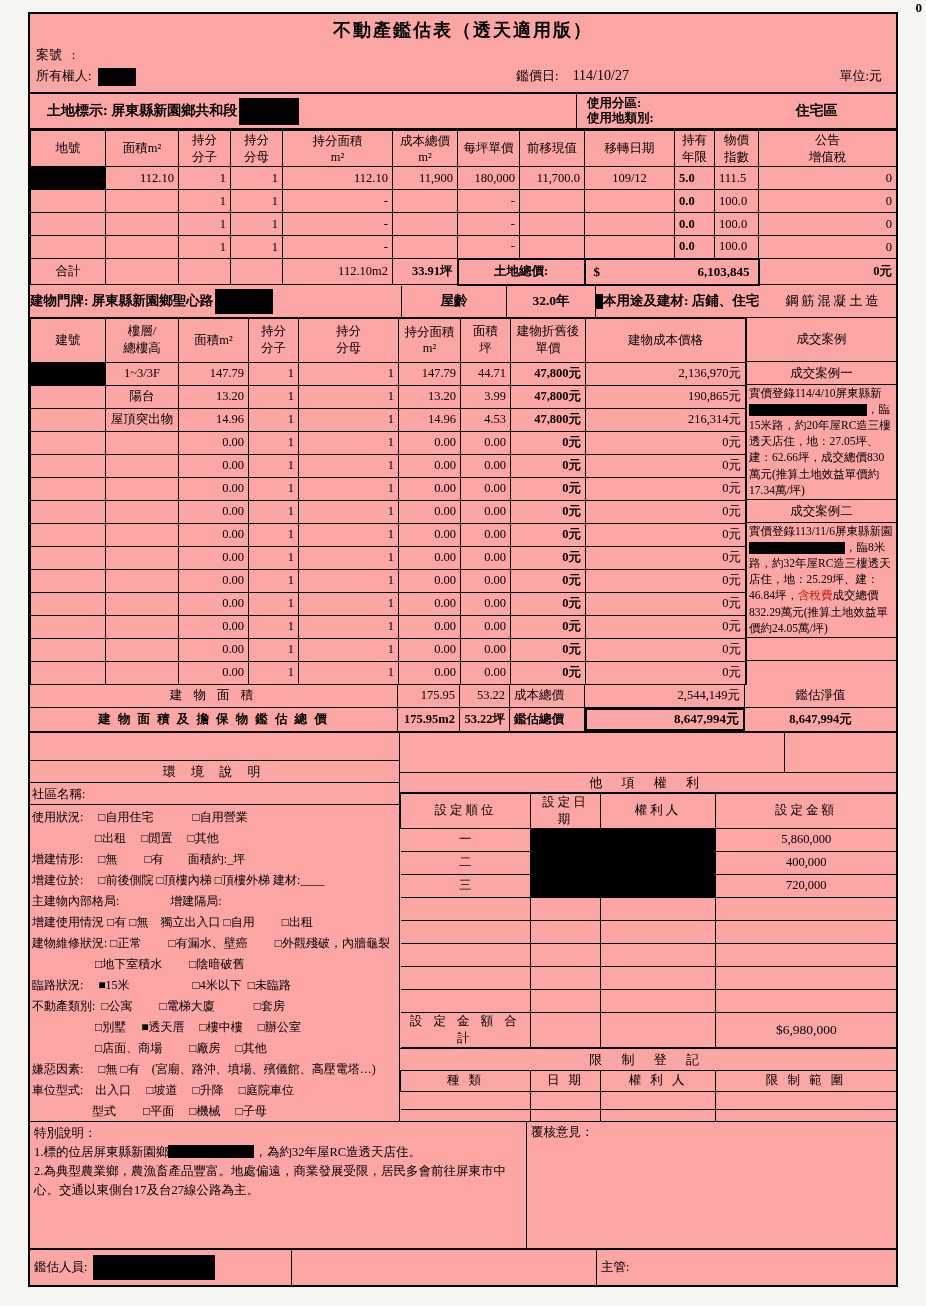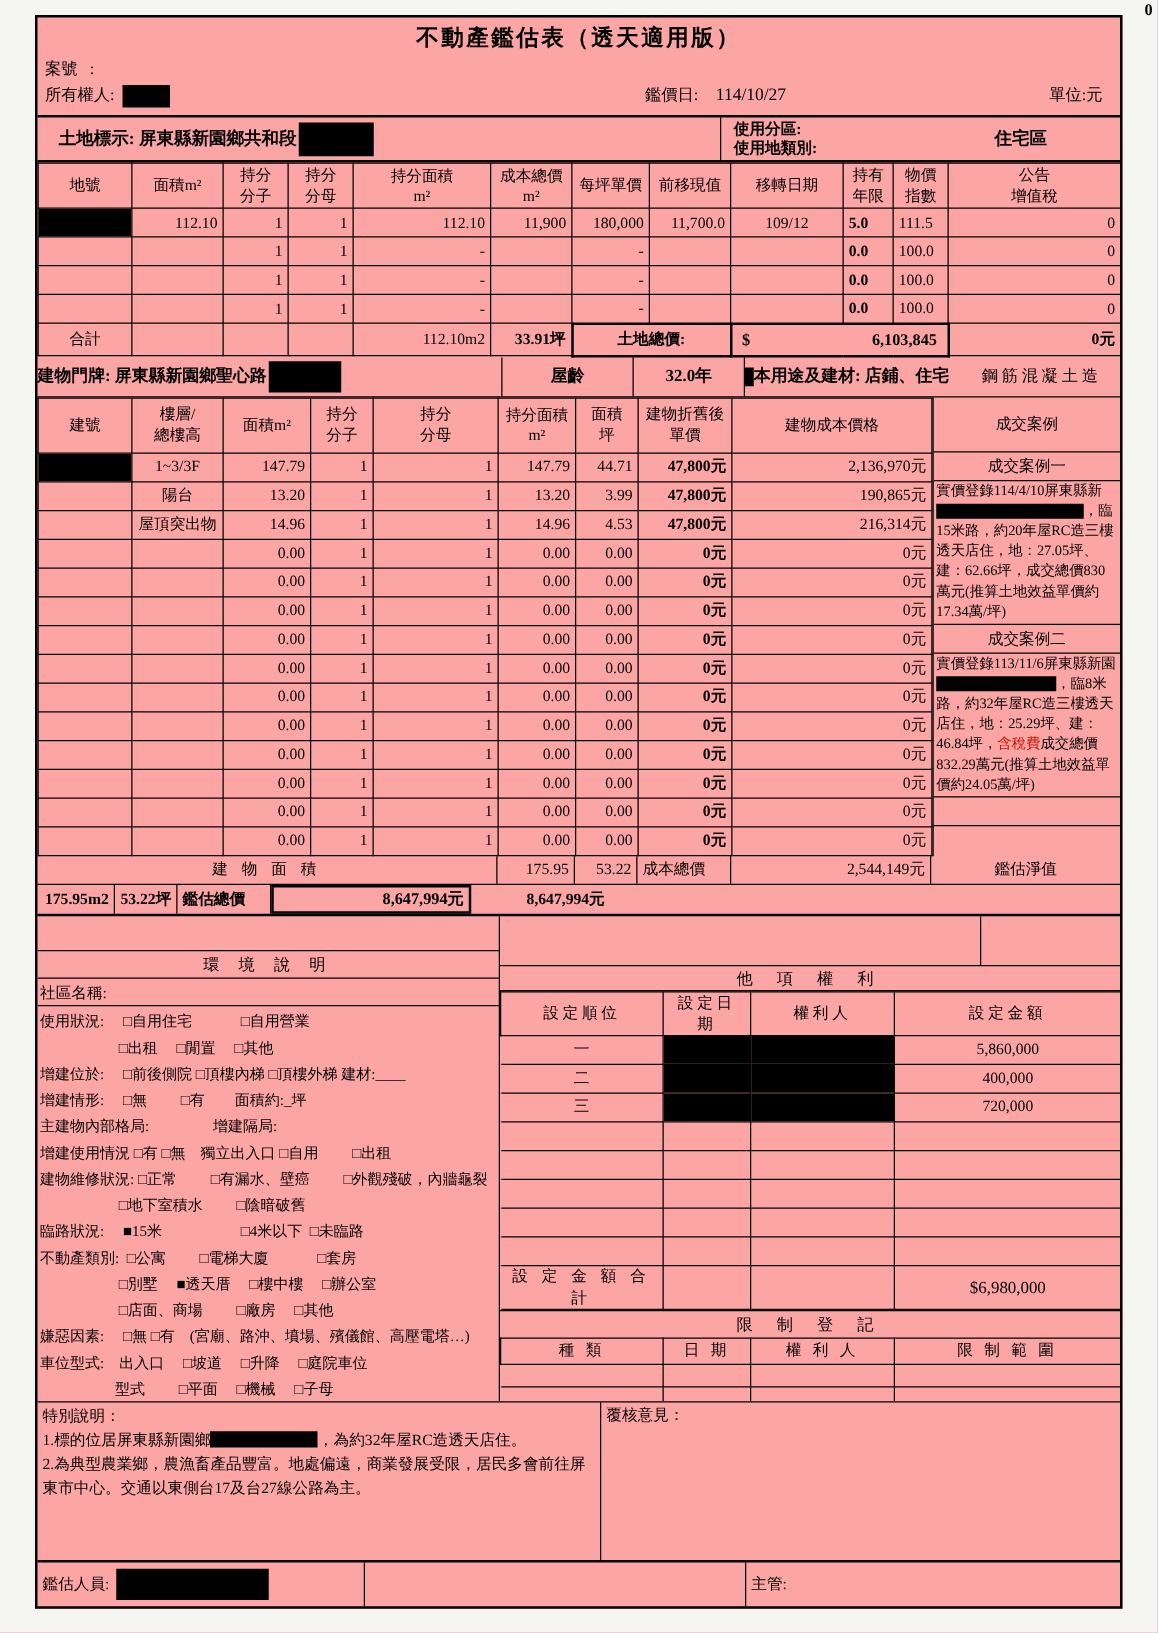--- a/index.html
+++ b/index.html
@@ -109,21 +109,21 @@
   .sum .lbl { letter-spacing: 4px; }
   .restrict-t { width: 496px; }
   .restrict-t td { border-left: none; }
   .restrict-t td:last-child { border-right: none; }
   .restrict-t thead tr { height: 21px; }
   .restrict-t tbody tr { height: 18px; }
   .rst-title { height: 22px; border-bottom: none; text-align:center; letter-spacing: 8px; font-size: 13px; line-height: 22px; border-top: 1px solid #000; }
   .rights-t thead th, .restrict-t thead th { letter-spacing: 3px; }
   
   .notes { display: flex; height: 127px; border-top: 1px solid #000; }
-  .n-left { width: 451px; border-right: 1px solid #000; padding: 2px 4px; font-size: 12.5px; line-height: 19px; }
+  .n-left { width: 497px; border-right: 1px solid #000; padding: 2px 4px; font-size: 12.5px; line-height: 19px; }
   .n-right { flex: 1; padding: 2px 4px; font-size: 12.5px; }
   
   .foot { height: 37px; border-top: 2px solid #000; display: flex; }
   .foot > div { border-right: 1px solid #000; padding: 4px; font-size: 12.5px; display:flex; align-items:center; }
   .f1 { width: 262px; }
   .f2 { width: 305px; }
   .f3 { width: 299px; border-right: none !important; }
 </style>
 </head>
 <body>
@@ -504,37 +504,38 @@
 
   <div class="trow ta">
     <div class="w368">建 物 面 積</div>
     <div class="w62">175.95</div>
     <div class="w50">53.22</div>
     <div class="w75">成本總價</div>
     <div class="w160">2,544,149元</div>
     <div class="w151">鑑估淨值</div>
   </div>
   <div class="trow tb">
+    <div class="w368" style="letter-spacing:2px">建 物 面 積 及 擔 保 物 鑑 估 總 價</div>
     <div class="w62">175.95m2</div>
     <div class="w50">53.22坪</div>
     <div class="w75">鑑估總價</div>
     <div class="w160">8,647,994元</div>
     <div class="w151">8,647,994元</div>
   </div>
 
   <div class="split">
     <div class="s-left">
       <div class="env-empty"></div>
       <div class="env-title">環 境 說 明</div>
       <div class="community">社區名稱:</div>
       <div class="usage">
         <div class="uline">使用狀況:　 □自用住宅　　　 □自用營業</div>
         <div class="uline">　　　　　 □出租　 □閒置　 □其他</div>
+        <div class="uline">增建情形:　 □無　　 □有　　面積約:_坪</div>
         <div class="uline">增建位於:　 □前後側院 □頂樓內梯 □頂樓外梯 建材:____</div>
-        <div class="uline">增建情形:　 □無　　 □有　　面積約:_坪</div>
         <div class="uline">主建物內部格局:　　　　 增建隔局:</div>
         <div class="uline">增建使用情況 □有 □無　獨立出入口 □自用　　 □出租</div>
         <div class="uline">建物維修狀況: □正常　　 □有漏水、壁癌　　 □外觀殘破，內牆龜裂</div>
         <div class="uline">　　　　　 □地下室積水　　 □陰暗破舊</div>
         <div class="uline">臨路狀況:　 ■15米　　　　　 □4米以下  □未臨路</div>
         <div class="uline">不動產類別:  □公寓　　 □電梯大廈　　　 □套房</div>
         <div class="uline">　　　　　 □別墅　 ■透天厝　 □樓中樓　 □辦公室</div>
         <div class="uline">　　　　　 □店面、商場　　 □廠房　 □其他</div>
         <div class="uline">嫌惡因素:　 □無 □有　(宮廟、路沖、墳場、殯儀館、高壓電塔…)</div>
         <div class="uline">車位型式:　出入口　 □坡道　 □升降　 □庭院車位</div>

